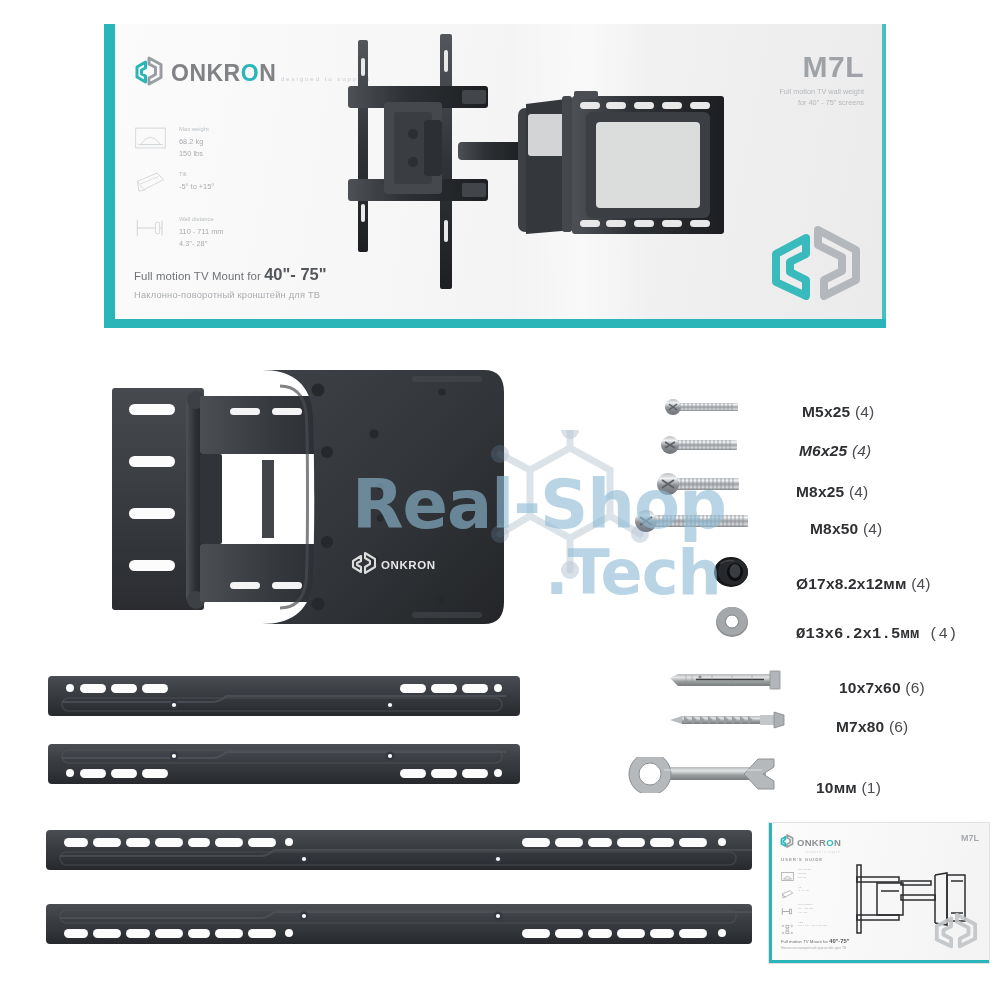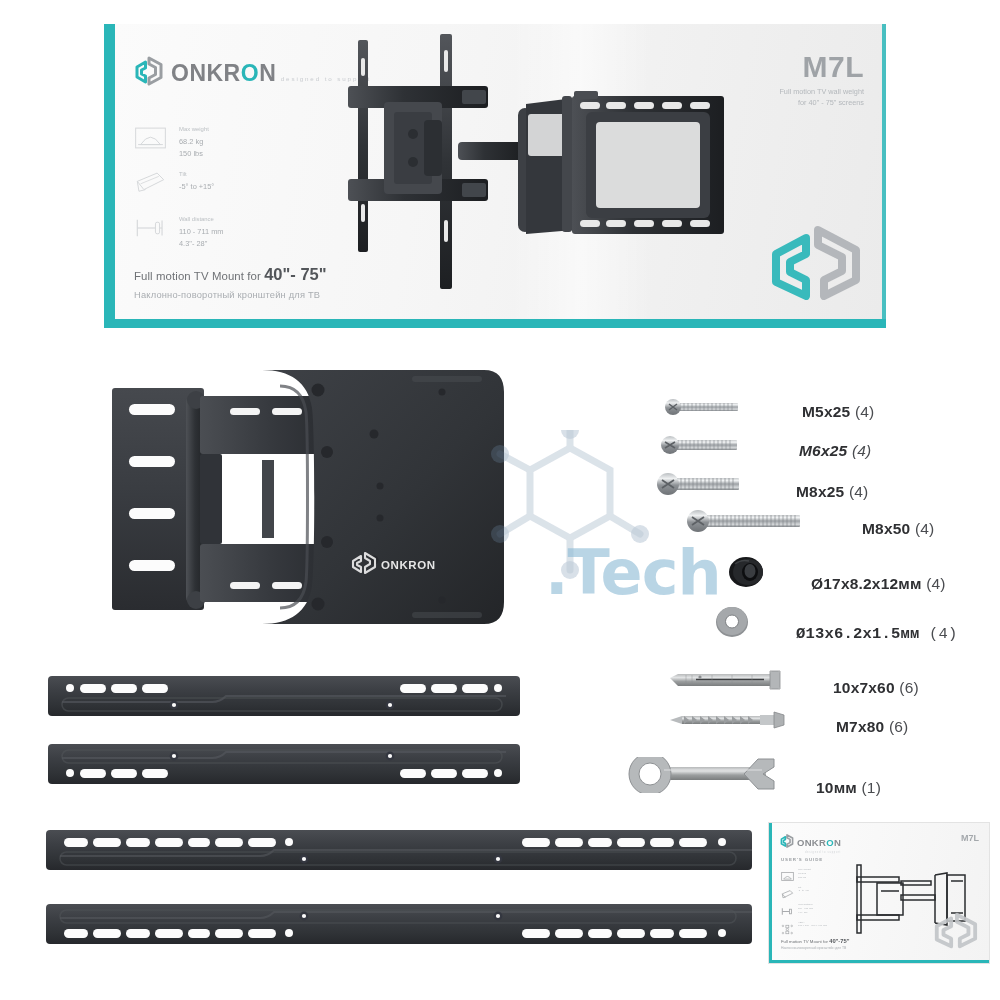--- a/index.html
+++ b/index.html
@@ -598,21 +598,21 @@
       </g>
       <ellipse cx="14" cy="13" rx="11" ry="11" fill="url(#chrome2)"></ellipse>
       <path d="M8 9 L20 17 M8 17 L20 9" stroke="#5d6165" stroke-width="1.8"></path>
     </svg>
   </span>
   <span class="hw-label" style="margin-left:18px;">
     <span>M8x25</span> <span class="qty">(4)</span>
   </span>
 </div>
 
-<div class="hw-row" style="left:684px;top:508px;">
+<div class="hw-row" style="left:632px;top:508px;">
   <span>
     <svg width="130" height="26" viewBox="0 0 130 26">
       <rect x="19" y="7" width="97" height="12" rx="1" fill="url(#chrome)"></rect>
       <g stroke="#82868a" stroke-width=".9" opacity=".75">
         <line x1="23" y1="7" x2="23" y2="19"></line>
           <line x1="27" y1="7" x2="27" y2="19"></line>
         <line x1="31" y1="7" x2="31" y2="19"></line>
           <line x1="35" y1="7" x2="35" y2="19"></line>
         <line x1="39" y1="7" x2="39" y2="19"></line>
           <line x1="43" y1="7" x2="43" y2="19"></line>
@@ -636,21 +636,21 @@
       </g>
       <ellipse cx="14" cy="13" rx="11" ry="11" fill="url(#chrome2)"></ellipse>
       <path d="M8 9 L20 17 M8 17 L20 9" stroke="#5d6165" stroke-width="1.8"></path>
     </svg>
   </span>
   <span class="hw-label" style="margin-left:24px;">
     <span>M8x50</span> <span class="qty">(4)</span>
   </span>
 </div>
 
-<div class="hw-row" style="left:727px;top:555px;">
+<div class="hw-row" style="left:712px;top:555px;">
   <span>
     <svg width="42" height="34" viewBox="0 0 42 34">
       <ellipse cx="19" cy="17" rx="17" ry="15" fill="#17181a"></ellipse>
       <ellipse cx="21" cy="17" rx="15" ry="13" fill="#26282b"></ellipse>
       <ellipse cx="23" cy="17" rx="8" ry="9" fill="#0d0e10"></ellipse>
       <ellipse cx="23" cy="16" rx="5.5" ry="7" fill="#3a3d41"></ellipse>
       <path d="M8 9 Q14 4 22 6" stroke="#55585c" stroke-width="1.6" fill="none" opacity=".6"></path>
     </svg>
   </span>
   <span class="hw-label" style="margin-left:18px;">
@@ -682,21 +682,21 @@
       <g stroke="#8b8e90" stroke-width=".7" opacity=".6">
         <line x1="20" y1="8" x2="20" y2="18"></line>
         <line x1="26" y1="8" x2="26" y2="18"></line>
         <line x1="46" y1="8" x2="46" y2="18"></line>
         <line x1="66" y1="8" x2="66" y2="18"></line>
         <line x1="86" y1="8" x2="86" y2="18"></line>
       </g>
       <circle cx="34" cy="10" r="1.6" fill="#8b8e90"></circle>
     </svg>
   </span>
-  <span class="hw-label" style="margin-left:18px;">
+  <span class="hw-label" style="margin-left:24px;">
     <span>10x7x60</span> <span class="qty">(6)</span>
   </span>
 </div>
 
 <div class="hw-row" style="left:668px;top:708px;">
   <span>
     <svg width="122" height="24" viewBox="0 0 122 24">
       <path d="M2 12 L14 8 L14 16 Z" fill="#b8bbbd"></path>
       <rect x="14" y="8" width="78" height="8" fill="url(#zinc)"></rect>
       <g fill="#9a9d9f">
@@ -866,14 +866,15 @@
       </g>
       <g fill="#6f8ca8" opacity=".6">
         <circle cx="30" cy="24" r="9"></circle>
           <circle cx="170" cy="104" r="9"></circle>
         <circle cx="30" cy="104" r="9"></circle>
           <circle cx="100" cy="140" r="9"></circle>
         <circle cx="100" cy="0" r="9"></circle>
       </g>
     </svg>
   </div>
+  <div class="wm-text" id="wm-line1">Real-Shop</div>
   <div class="wm-text" id="wm-line2">.Tech</div>
 </div>
 
 </body></html>

